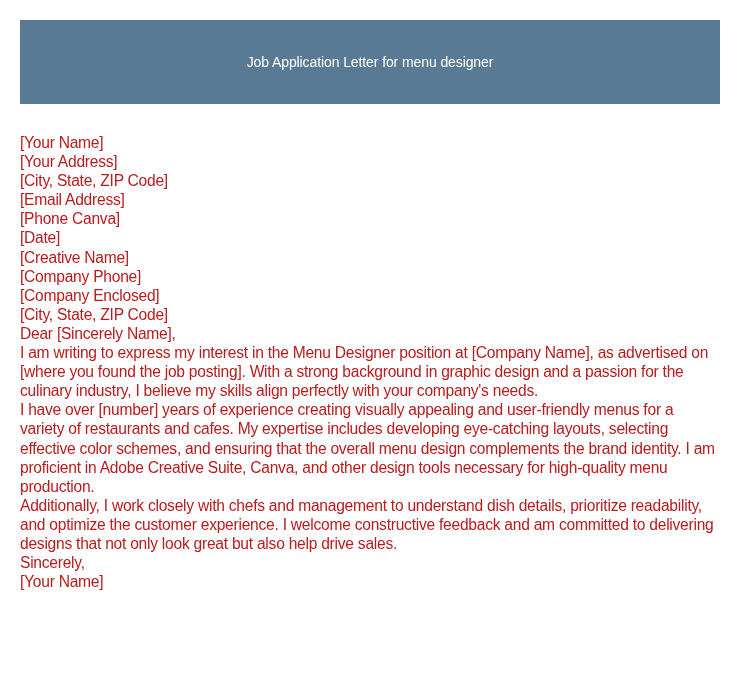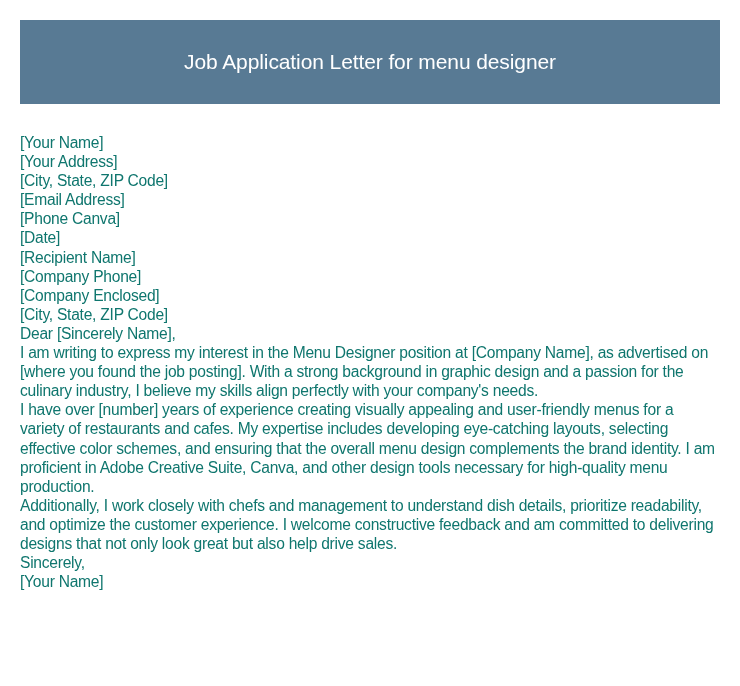--- a/index.html
+++ b/index.html
@@ -20,53 +20,53 @@
       width: 700px;
       height: 84px;
       background: #587a94;
       display: flex;
       align-items: center;
       justify-content: center;
     }
     .header h1 {
       margin: 0;
       font-weight: normal;
-      font-size: 21px;
+      font-size: 14px;
       color: #ffffff;
       letter-spacing: -0.1px;
     }
     .letter {
       position: absolute;
       left: 20px;
       top: 133px;
       width: 700px;
       font-size: 15.6px;
       line-height: 19.1px;
-      color: #0f766e;
+      color: #b91c1c;
       letter-spacing: -0.25px;
     }
     .letter p {
       margin: 0;
     }
   </style>
 </head>
 <body>
 
 <div class="header">
   <h1>Job Application Letter for menu designer</h1>
 </div>
 
 <div class="letter">
   <p>[Your Name]</p>
   <p>[Your Address]</p>
   <p>[City, State, ZIP Code]</p>
   <p>[Email Address]</p>
   <p>[Phone Canva]</p>
   <p>[Date]</p>
-  <p>[Recipient Name]</p>
+  <p>[Creative Name]</p>
   <p>[Company Phone]</p>
   <p>[Company Enclosed]</p>
   <p>[City, State, ZIP Code]</p>
   <p>Dear [Sincerely Name],</p>
   <p>I am writing to express my interest in the Menu Designer position at [Company Name], as advertised on [where you found the job posting]. With a strong background in graphic design and a passion for the culinary industry, I believe my skills align perfectly with your company's needs.</p>
   <p>I have over [number] years of experience creating visually appealing and user-friendly menus for a variety of restaurants and cafes. My expertise includes developing eye-catching layouts, selecting effective color schemes, and ensuring that the overall menu design complements the brand identity. I am proficient in Adobe Creative Suite, Canva, and other design tools necessary for high-quality menu production.</p>
   <p>Additionally, I work closely with chefs and management to understand dish details, prioritize readability, and optimize the customer experience. I welcome constructive feedback and am committed to delivering designs that not only look great but also help drive sales.</p>
   <p>Sincerely,</p>
   <p>[Your Name]</p>
 </div>

